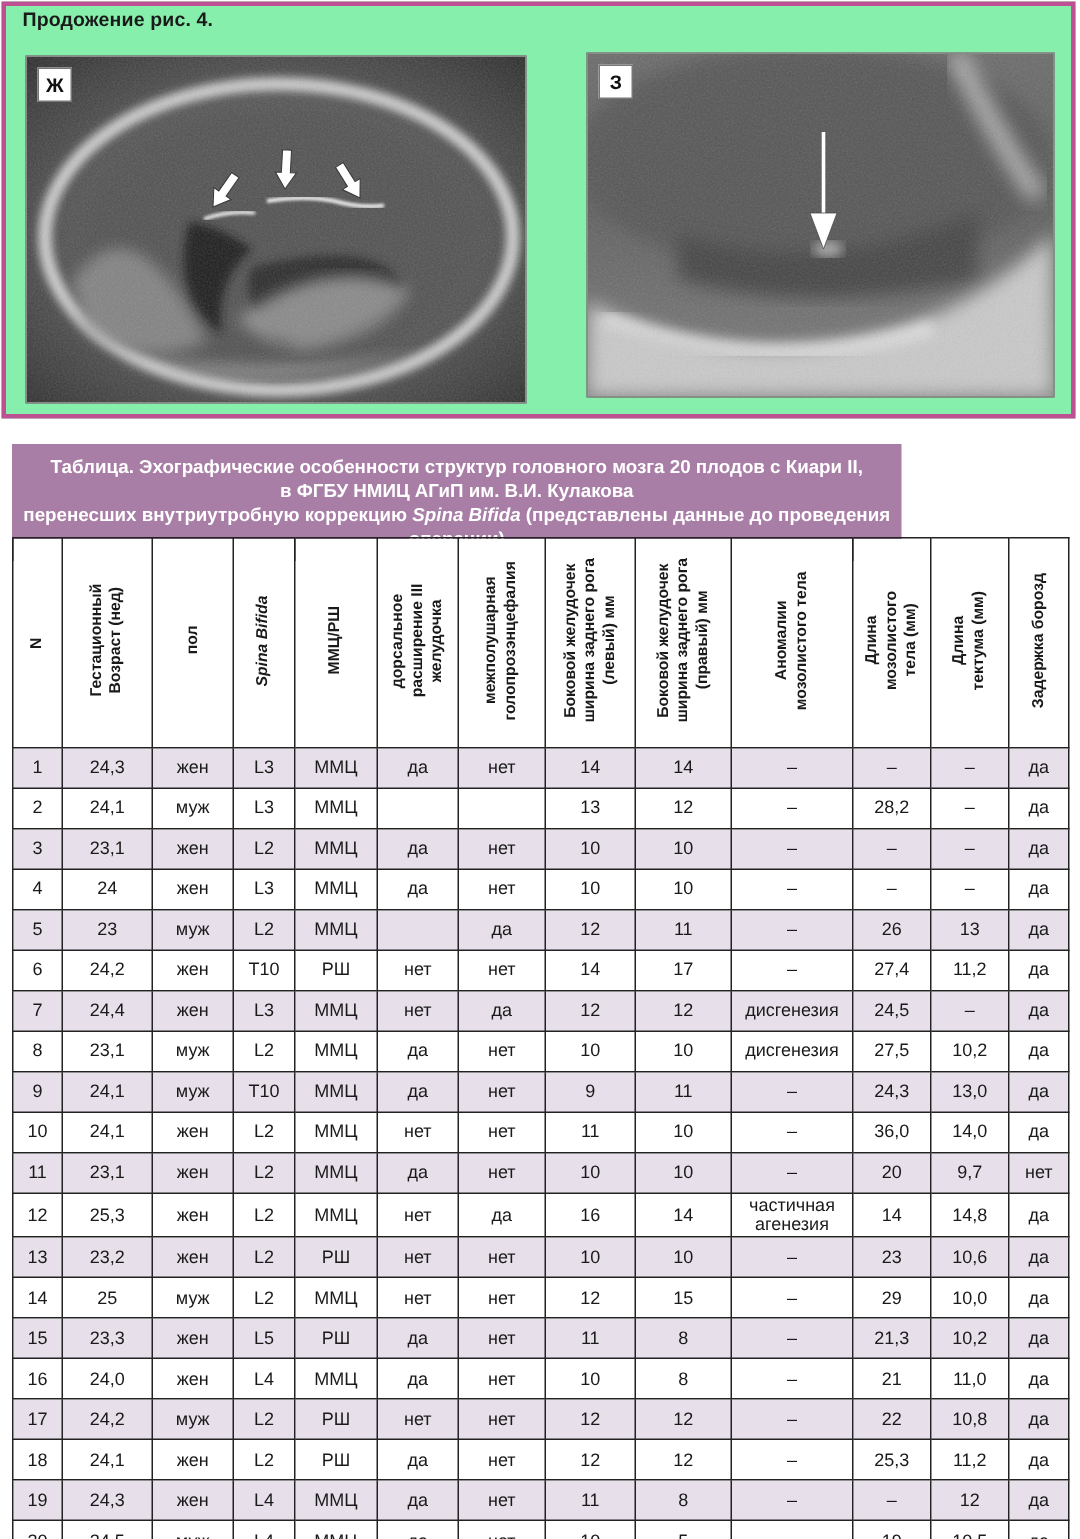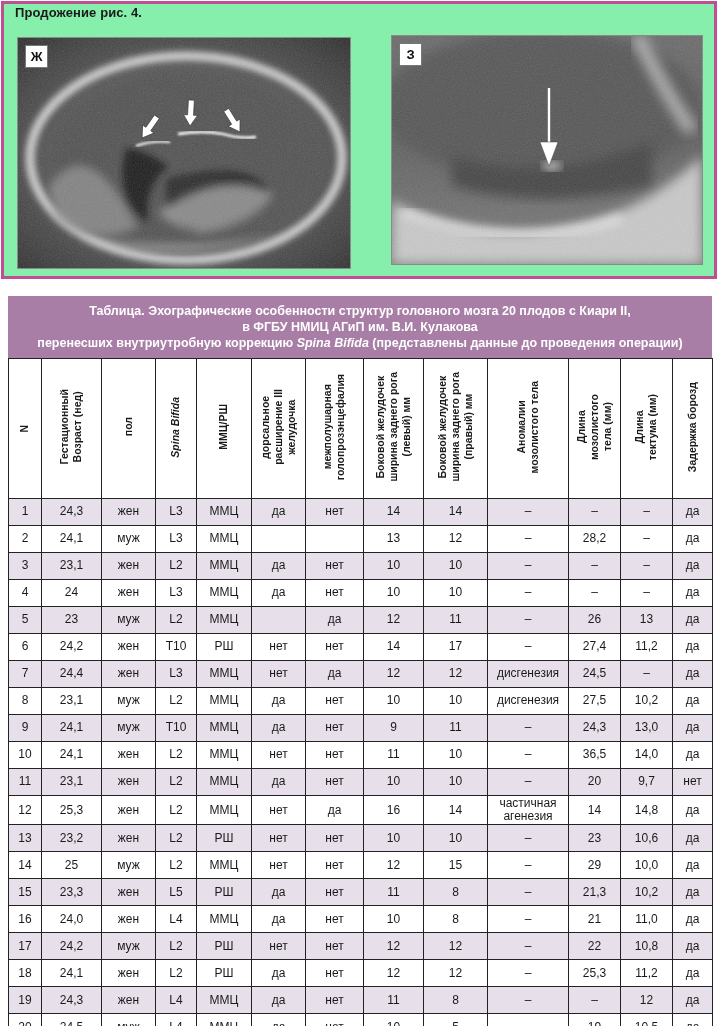--- a/index.html
+++ b/index.html
@@ -30,21 +30,21 @@
   .us-right{left:387px;top:31px;width:310px;height:228px;}
   .us-image svg{display:block;}
   .panel-label{
     position:absolute;left:7px;top:7px;width:21px;height:21px;
     background:#ffffff;border:1px solid #777;
     font-size:13px;font-weight:700;color:#111;
     display:flex;align-items:center;justify-content:center;
   }
   
   .title-bar{
-    position:absolute;left:8px;top:296px;width:704px;box-sizing:border-box;
+    position:absolute;left:8px;top:296px;width:593px;box-sizing:border-box;
     background:var(--title-bar);color:#ffffff;
     text-align:center;font-weight:700;font-size:12.5px;line-height:16px;
     padding:7px 4px;
   }
   .title-bar .tline{display:block;}
   .title-bar .it{font-style:italic;}
   
   table.echo{
     position:absolute;left:8px;top:358px;width:704px;
     border-collapse:collapse;table-layout:fixed;
@@ -364,21 +364,21 @@
         <td>10</td>
         <td>24,1</td>
         <td>жен</td>
         <td>L2</td>
         <td>ММЦ</td>
         <td>нет</td>
         <td>нет</td>
         <td>11</td>
         <td>10</td>
         <td>–</td>
-        <td>36,5</td>
+        <td>36,0</td>
         <td>14,0</td>
         <td>да</td>
       </tr>
       <tr>
         <td>11</td>
         <td>23,1</td>
         <td>жен</td>
         <td>L2</td>
         <td>ММЦ</td>
         <td>да</td>

